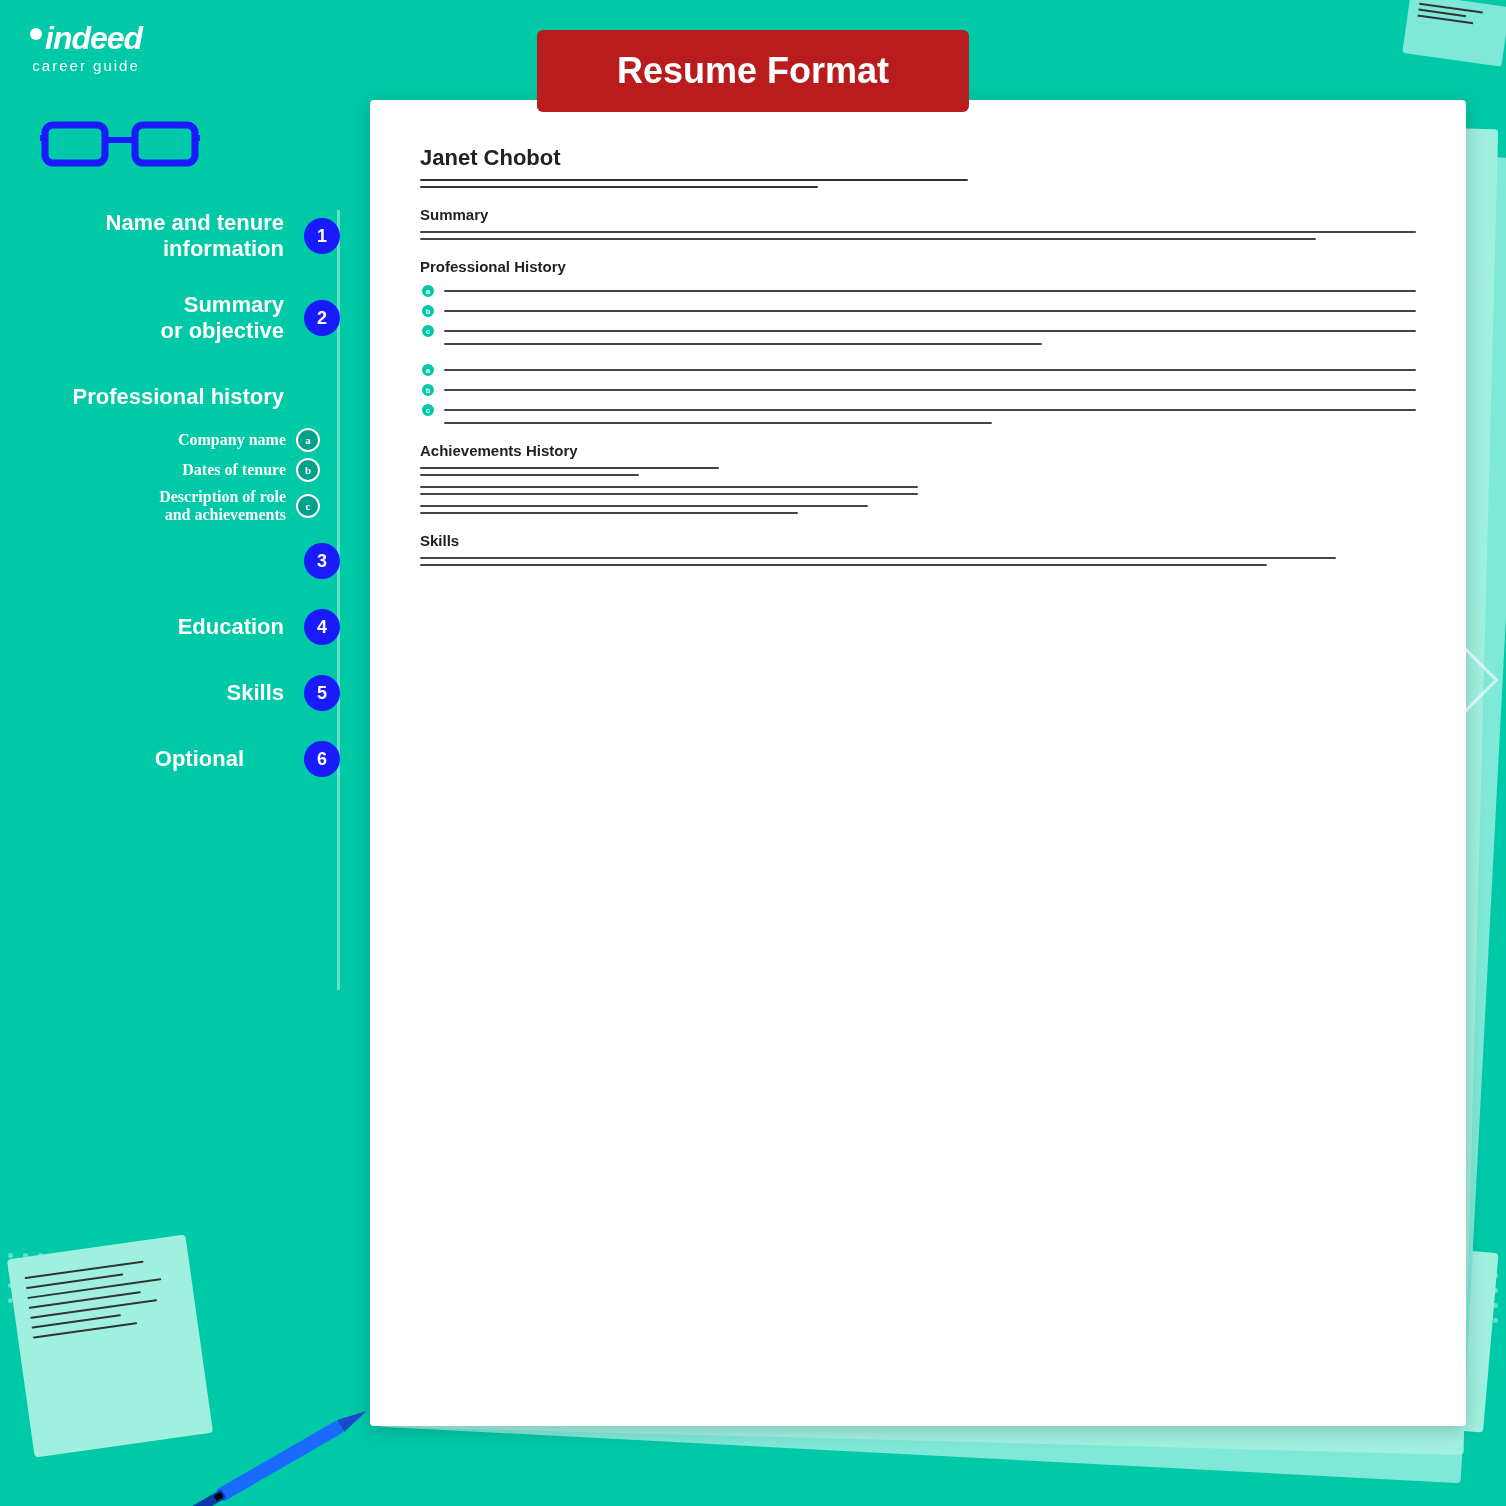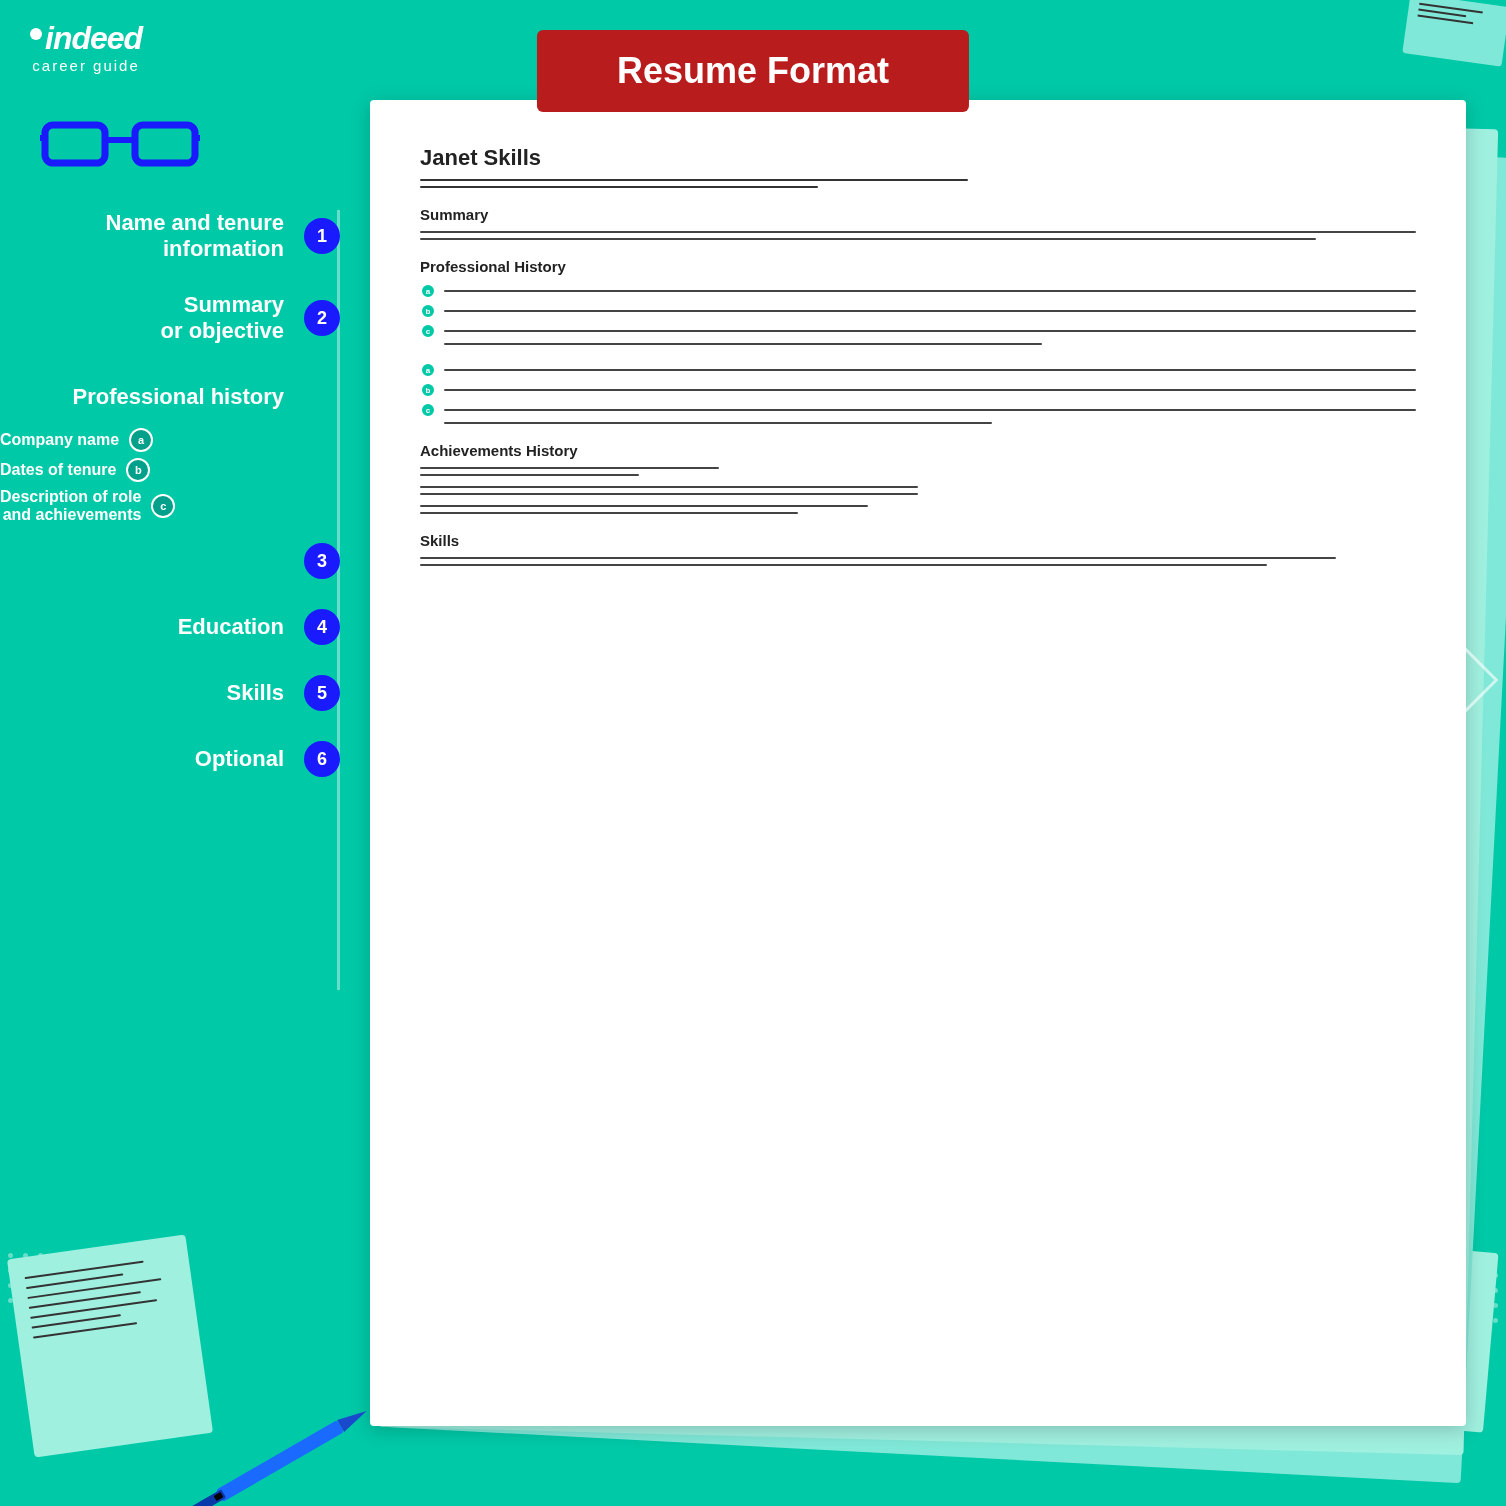--- a/index.html
+++ b/index.html
@@ -96,21 +96,23 @@
     }
 
     
     .sub-items {
       margin-top: 8px;
       margin-bottom: 8px;
     }
     .sub-item {
       display: flex;
       align-items: center;
+      justify-content: flex-end;
       margin-bottom: 6px;
+      font-family: Liberation Serif, serif;
     }
     .sub-item-text {
       font-size: 16px;
       font-weight: bold;
       color: white;
       margin-right: 10px;
     }
     .sub-badge {
       width: 24px;
       height: 24px;
@@ -397,37 +399,37 @@
     <div class="sidebar-badge">4</div>
   </div>
 
   <div class="sidebar-item" style="margin-top:20px;">
     <div class="sidebar-item-text">
       <div class="main-label">Skills</div>
     </div>
     <div class="sidebar-badge">5</div>
   </div>
 
-  <div class="sidebar-item" style="margin-top:20px;">
+  <div class="sidebar-item" style="margin-top:20px;gap:40px;">
     <div class="sidebar-item-text">
       <div class="main-label">Optional</div>
     </div>
     <div class="sidebar-badge">6</div>
   </div>
 
 </div>
 
 <div class="resume-stack">
 
   <div class="paper-back2"></div>
   <div class="paper-back1"></div>
 
   <div class="paper-main">
 
-    <div class="resume-name">Janet Skills</div>
+    <div class="resume-name">Janet Chobot</div>
     <div class="resume-line" style="width:55%;"></div>
     <div class="resume-line" style="width:40%; margin-top:5px;"></div>
 
     <div class="resume-section">
       <div class="resume-section-title">Summary</div>
       <div class="resume-text-line" style="width:100%;"></div>
       <div class="resume-text-line" style="width:90%;"></div>
     </div>
 
     <div class="resume-section">

